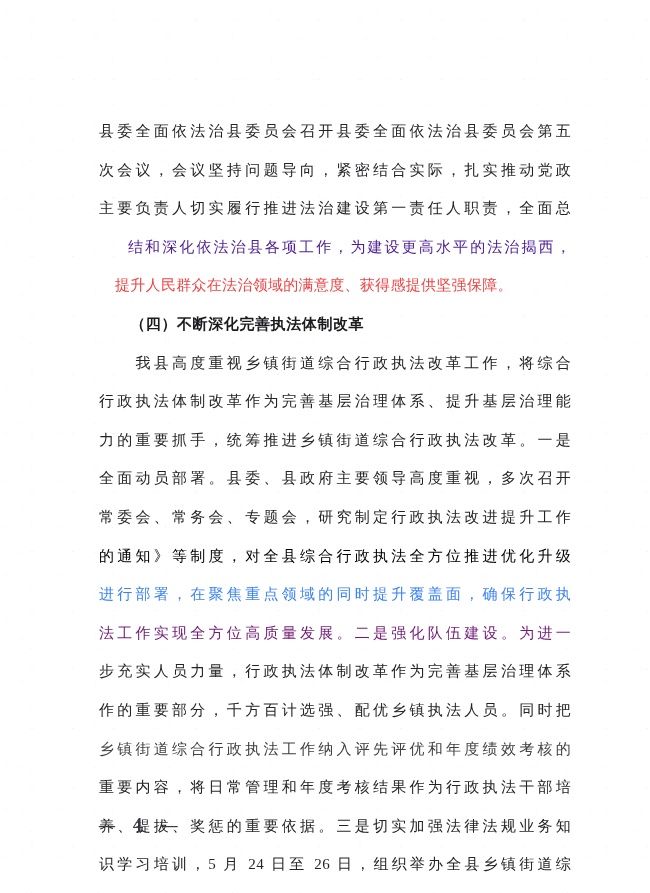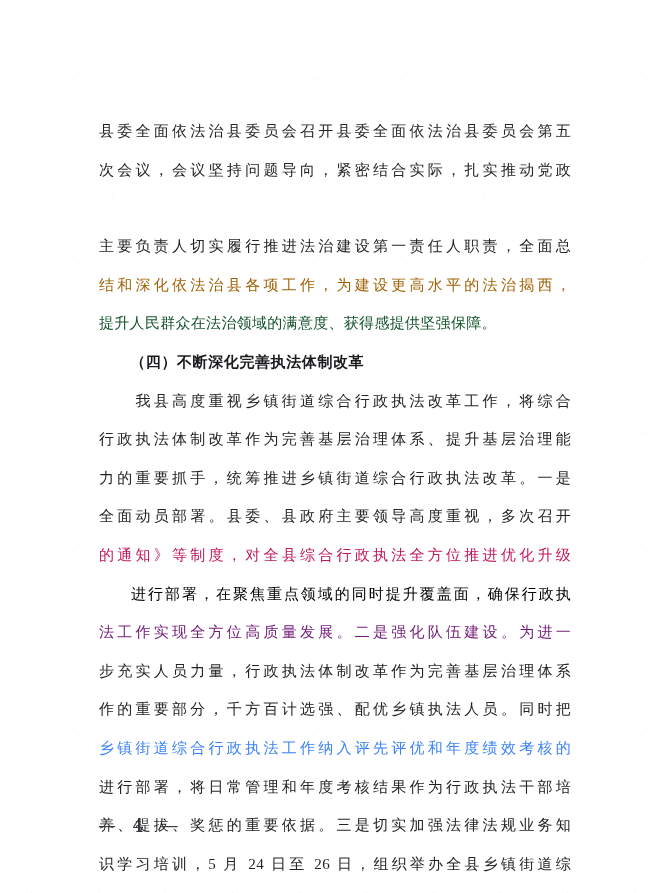--- a/index.html
+++ b/index.html
@@ -105,35 +105,36 @@
   }
 </style>
 </head>
 <body>
 
 <div id="page" style="background: rgb(255, 255, 255);">
 
   <div id="doc-body">
       <div class="line just" style="color: rgb(36, 36, 40);">县委全面依法治县委员会召开县委全面依法治县委员会第五</div>
       <div class="line just" style="color: rgb(36, 36, 40);">次会议，会议坚持问题导向，紧密结合实际，扎实推动党政</div>
-      <div class="line just" style="color: rgb(36, 36, 40); margin-top: 38px;">主要负责人切实履行推进法治建设第一责任人职责，全面总</div>
-      <div class="line just" style="color: #a16207;">结和深化依法治县各项工作，为建设更高水平的法治揭西，</div>
-      <div class="line last" style="color: #14532d;">提升人民群众在法治领域的满意度、获得感提供坚强保障。</div>
+      <div class="line just" style="color: rgb(36, 36, 40);">主要负责人切实履行推进法治建设第一责任人职责，全面总</div>
+      <div class="line just" style="color: #4c1d95; margin-left: 29px;">结和深化依法治县各项工作，为建设更高水平的法治揭西，</div>
+      <div class="line last" style="color: #ef4444; margin-left: 16px;">提升人民群众在法治领域的满意度、获得感提供坚强保障。</div>
       <div class="line heading" style="color: rgb(27, 27, 31);">　　（四）不断深化完善执法体制改革</div>
       <div class="line just" style="color: rgb(36, 36, 40);">　　我县高度重视乡镇街道综合行政执法改革工作，将综合</div>
       <div class="line just" style="color: rgb(36, 36, 40);">行政执法体制改革作为完善基层治理体系、提升基层治理能</div>
       <div class="line just" style="color: rgb(36, 36, 40);">力的重要抓手，统筹推进乡镇街道综合行政执法改革。一是</div>
       <div class="line just" style="color: rgb(36, 36, 40);">全面动员部署。县委、县政府主要领导高度重视，多次召开</div>
-      <div class="line just" style="color: #be185d;">的通知》等制度，对全县综合行政执法全方位推进优化升级</div>
-      <div class="line just" style="color: #000000; margin-left: 32px;">进行部署，在聚焦重点领域的同时提升覆盖面，确保行政执</div>
+      <div class="line just" style="color: rgb(36, 36, 40);">常委会、常务会、专题会，研究制定行政执法改进提升工作</div>
+      <div class="line just" style="color: #000000;">的通知》等制度，对全县综合行政执法全方位推进优化升级</div>
+      <div class="line just" style="color: #3b82f6;">进行部署，在聚焦重点领域的同时提升覆盖面，确保行政执</div>
       <div class="line just" style="color: #701a75;">法工作实现全方位高质量发展。二是强化队伍建设。为进一</div>
       <div class="line just" style="color: rgb(36, 36, 40);">步充实人员力量，行政执法体制改革作为完善基层治理体系</div>
       <div class="line just" style="color: rgb(36, 36, 40);">作的重要部分，千方百计选强、配优乡镇执法人员。同时把</div>
-      <div class="line just" style="color: #3b82f6;">乡镇街道综合行政执法工作纳入评先评优和年度绩效考核的</div>
-      <div class="line just" style="color: rgb(36, 36, 40);">进行部署，将日常管理和年度考核结果作为行政执法干部培</div>
+      <div class="line just" style="color: #404040;">乡镇街道综合行政执法工作纳入评先评优和年度绩效考核的</div>
+      <div class="line just" style="color: rgb(36, 36, 40);">重要内容，将日常管理和年度考核结果作为行政执法干部培</div>
       <div class="line just" style="color: rgb(36, 36, 40);">养、提拔、奖惩的重要依据。三是切实加强法律法规业务知</div>
       <div class="line just" style="color: rgb(36, 36, 40);">识学习培训，5 月 24 日至 26 日，组织举办全县乡镇街道综</div>
     </div>
 
   <div id="page-footer">
     <div id="page-number" style="color: rgb(58, 58, 64);">— 4 —</div>
   </div>
 
   <div id="speckle"></div>
 

